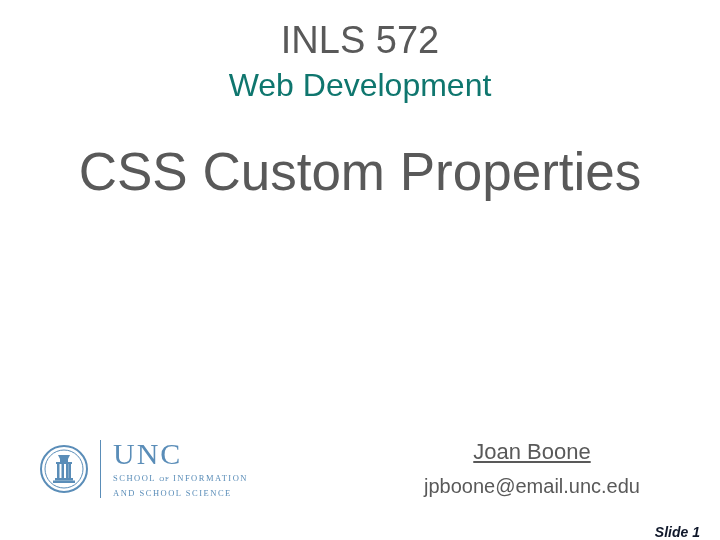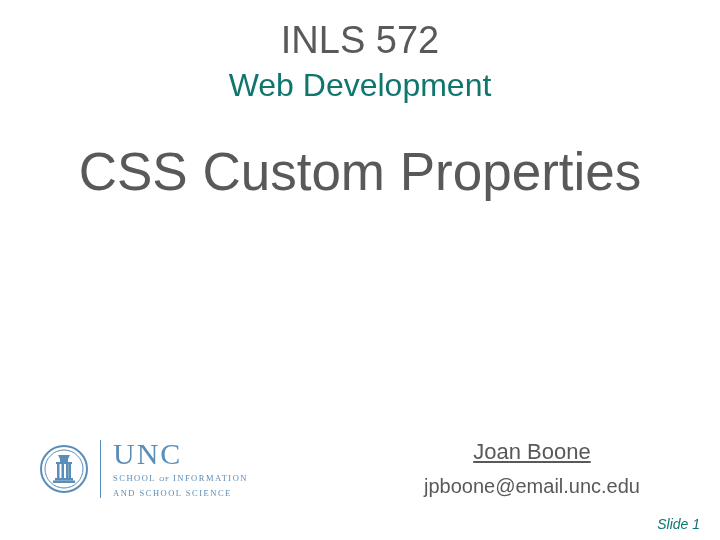--- a/index.html
+++ b/index.html
@@ -74,25 +74,25 @@
       text-decoration: underline;
     }
     .author-email {
       font-size: 20px;
       line-height: 1.4;
       margin-top: 4px;
       text-align: center;
     }
     .slide-number {
       position: absolute;
-      bottom: 8px;
+      bottom: 0;
       right: 20px;
-      color: #0f766e;
+      color: #0f172a;
       font-size: 14px;
-      font-weight: normal;
+      font-weight: bold;
       font-style: italic;
     }
     .logo-text {
       display: flex;
       flex-direction: column;
       border-left: 1px solid #5a8db8;
       padding-left: 12px;
       height: 58px;
       justify-content: center;
     }

